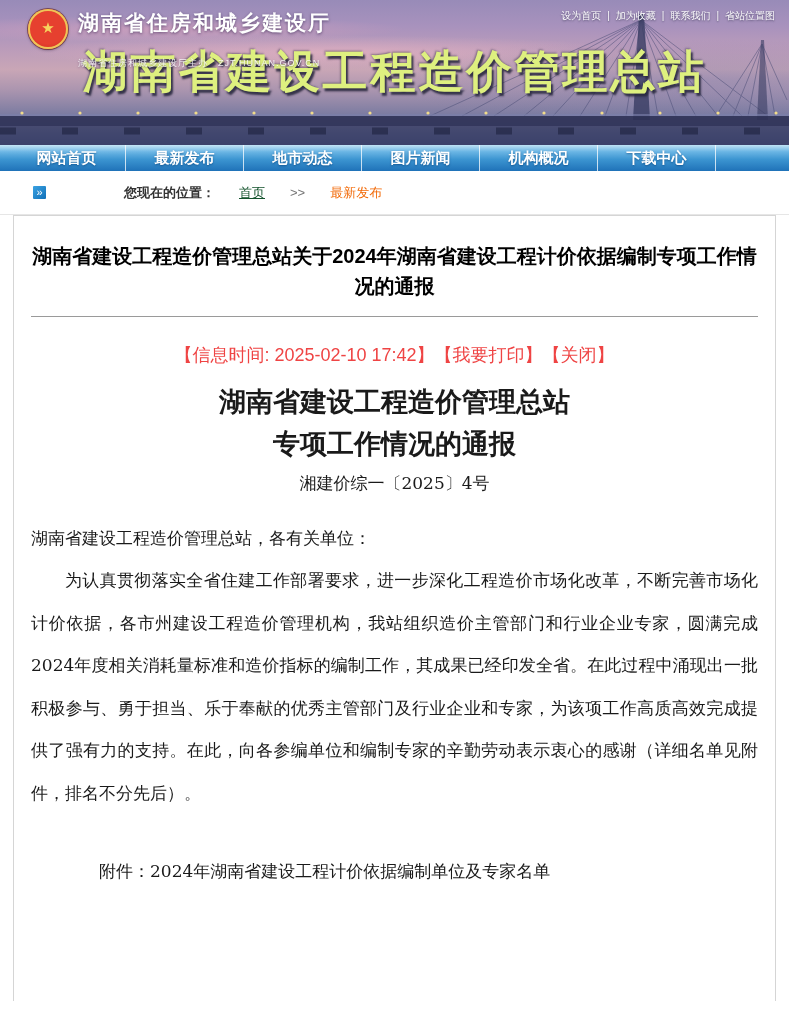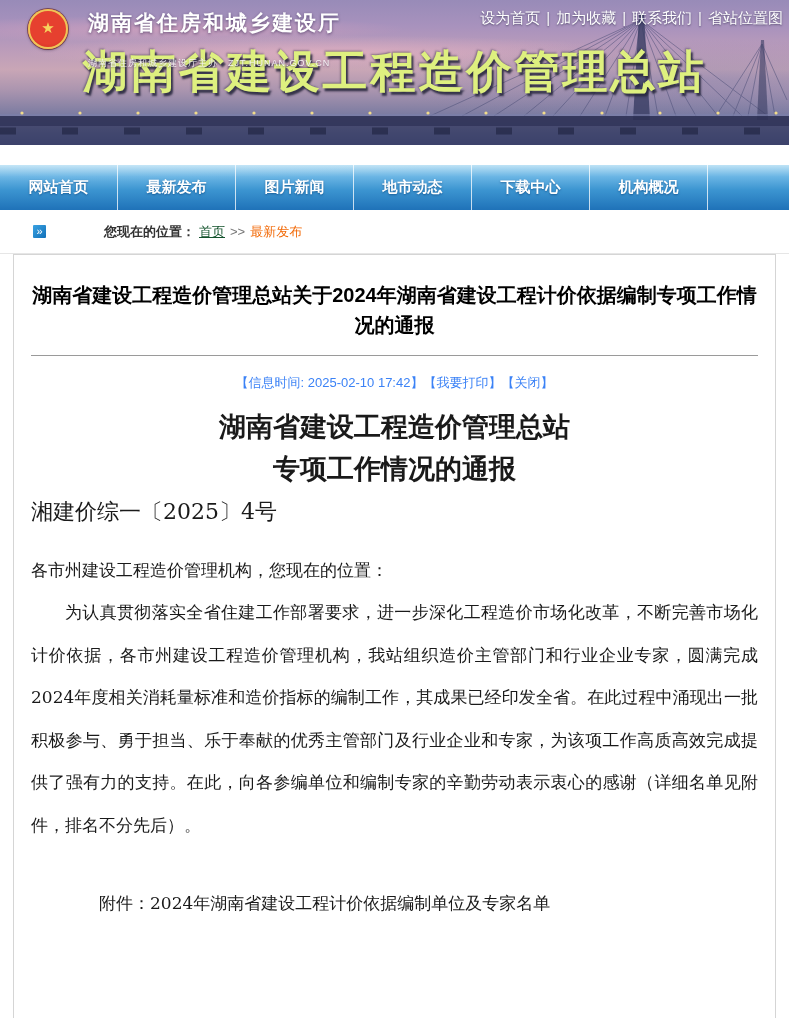--- a/index.html
+++ b/index.html
@@ -11,27 +11,27 @@
     position:relative; height:145px; overflow:hidden;
     background:
       radial-gradient(55% 16% at 42% 36%, rgba(243,186,196,.55), transparent 72%),
       radial-gradient(45% 13% at 20% 20%, rgba(236,170,188,.45), transparent 70%),
       radial-gradient(60% 40% at 88% 55%, rgba(110,120,175,.35), transparent 70%),
       linear-gradient(180deg,#988bb8 0%, #a892bd 18%, #bb9cba 34%, #c9a6b6 48%, #ab95af 62%, #7e7da2 78%, #5f6693 92%, #545c8c 100%);
   }
   .bridge-svg { position:absolute; inset:0; width:100%; height:100%; display:block; }
 
   .topbar {
-    position:absolute; top:9px; right:6px; z-index:3;
-    color:#fff; font-size:15px; text-shadow:0 1px 2px rgba(20,20,50,.55); white-space:nowrap;
+    position:absolute; top:9px; right:14px; z-index:3;
+    color:#fff; font-size:10px; text-shadow:0 1px 2px rgba(20,20,50,.55); white-space:nowrap;
   }
   .topbar .tlink { cursor:pointer; }
   .topbar .tsep { margin:0 6px; opacity:.95; }
 
-  .masthead { position:absolute; top:9px; left:28px; z-index:3; display:flex; align-items:flex-start;gap:10px; }
+  .masthead { position:absolute; top:9px; left:28px; z-index:3; display:flex; align-items:flex-start; }
   .emblem {
     width:40px; height:40px; border-radius:50%; flex:0 0 auto; position:relative;
     background: radial-gradient(circle at 50% 42%, #e6402f 0 58%, #c3251a 100%);
     box-shadow: inset 0 0 0 2px #eec658, 0 0 0 1px rgba(90,20,15,.55), 0 1px 3px rgba(30,20,50,.5);
   }
   .emblem::after {
     content:"★"; position:absolute; inset:0; display:flex; align-items:center; justify-content:center;
     color:#f6d35e; font-size:15px; padding-bottom:2px;
   }
   .mast-text { margin-left:10px; }
@@ -43,41 +43,40 @@
 
   .site-title {
     position:absolute; z-index:2; left:0; right:0; top:42px; text-align:center;
     font-size:45px; font-weight:bold; letter-spacing:3px; color:#def07f;
     text-shadow: 2px 3px 2px rgba(40,40,62,.9), -1px -1px 2px rgba(40,40,62,.45);
     white-space:nowrap;
   }
 
   
   .nav {
-    position:relative; height:45px; display:flex; 
+    position:relative; height:26px; display:flex; padding-left:8px;
     background: linear-gradient(180deg,#bfe3f6 0%, #6ab5e4 26%, #3c95d1 55%, #1f72b8 100%);
-    margin-top: 20px;
   }
   .nav::after {
     content:""; position:absolute; inset:0; pointer-events:none;
     background:
       radial-gradient(120% 220% at 12% -90%, rgba(255,255,255,.35), transparent 58%),
       radial-gradient(110% 200% at 68% 230%, rgba(255,255,255,.20), transparent 55%);
   }
   .nav-item {
     width:118px; display:flex; align-items:center; justify-content:center;
     color:#fff; font-weight:bold; font-size:15px; cursor:pointer;
     border-right:1px solid rgba(255,255,255,.75);
     text-shadow:0 1px 2px rgba(0,55,110,.55); position:relative; z-index:1;
   }
 
   
   .breadcrumb {
     height:44px; display:flex; align-items:center; padding-left:33px;
-    font-size:13px; color:#666; border-bottom:1px solid #e6e6e6; background:#fff;
+    font-size:13px; color:#666; border-bottom:1px solid #e6e6e6; background:#fff;gap:20px;
   }
   .crumb-icon {
     width:13px; height:13px; flex:0 0 auto;
     background:linear-gradient(135deg,#3aa2e2,#1170b8);
     color:#fff; font-size:11px; line-height:12px; text-align:center;
     margin-right:58px; border-radius:1px;
   }
   .crumb-icon::after { content:"»"; }
   .crumb-prefix { font-weight:bold; color:#333; margin-right:4px; }
   .crumb-home { color:#14532d; cursor:pointer;text-decoration:underline; }
@@ -87,26 +86,26 @@
   
   .content-box {
     margin:0 13px; border:1px solid #d5d5d5; border-bottom:none;
     background:#fff; padding:0 17px 18px; min-height:786px;
   }
   .list-title {
     margin:25px auto 0; text-align:center; font-size:20px; font-weight:bold;
     color:#000; line-height:1.5;
   }
   .title-rule { border:none; border-top:1px solid #9a9a9a; margin:15px 0 0; }
-  .meta { text-align:center; font-size:13px; color:#3b82f6; margin-top:18px; }
+  .meta { text-align:center; font-size:18px; color:#ef4444; margin-top:26px; }
   .meta .meta-link { cursor:pointer; }
 
   .doc { font-family:"DejaVu Serif","Liberation Serif",serif; color:#1a1a1a; }
   .doc-title { margin-top:14px; text-align:center; font-size:27px; font-weight:bold; line-height:1.55; }
-  .doc-number { text-align:left; font-size:22px; margin-top:7px; }
+  .doc-number { text-align:center; font-size:17px; margin-top:7px; }
 
   .doc-body { margin-top:22px; font-size:17px; line-height:2.5; text-align:justify; }
   .doc-body p { margin:0; }
   .para { text-indent:2em; }
   .attachment { text-indent:4em; margin-top:36px !important; }
 </style>
 </head>
 <body>
 
 <div class="page">
@@ -153,24 +152,24 @@
     <div class="topbar">
       <span class="tlink">设为首页</span><span class="tsep">|</span><span class="tlink">加为收藏</span><span class="tsep">|</span><span class="tlink">联系我们</span><span class="tsep">|</span><span class="tlink">省站位置图</span>
     </div>
 
     <div class="site-title">湖南省建设工程造价管理总站</div>
   </div>
 
   <div class="nav">
     <div class="nav-item">网站首页</div>
     <div class="nav-item">最新发布</div>
+    <div class="nav-item">地市动态</div>
     <div class="nav-item">图片新闻</div>
-    <div class="nav-item">地市动态</div>
+    <div class="nav-item">机构概况</div>
     <div class="nav-item">下载中心</div>
-    <div class="nav-item">机构概况</div>
   </div>
 
   <div class="breadcrumb">
     <span class="crumb-icon"></span>
     <span class="crumb-prefix">您现在的位置：</span>
     <span class="crumb-home">首页</span>
     <span class="crumb-sep">&gt;&gt;</span>
     <span class="crumb-current">最新发布</span>
   </div>
 
@@ -182,21 +181,21 @@
     </div>
 
     <div class="doc">
       <div class="doc-title">
         <div>湖南省建设工程造价管理总站</div>
         <div>专项工作情况的通报</div>
       </div>
       <div class="doc-number">湘建价综一〔2025〕4号</div>
 
       <div class="doc-body">
-        <p class="salutation">各市州建设工程造价管理机构，您现在的位置：</p>
+        <p class="salutation">湖南省建设工程造价管理总站，各有关单位：</p>
         <p class="para">为认真贯彻落实全省住建工作部署要求，进一步深化工程造价市场化改革，不断完善市场化计价依据，各市州建设工程造价管理机构，我站组织造价主管部门和行业企业专家，圆满完成2024年度相关消耗量标准和造价指标的编制工作，其成果已经印发全省。在此过程中涌现出一批积极参与、勇于担当、乐于奉献的优秀主管部门及行业企业和专家，为该项工作高质高效完成提供了强有力的支持。在此，向各参编单位和编制专家的辛勤劳动表示衷心的感谢（详细名单见附件，排名不分先后）。</p>
         <p class="para attachment">附件：2024年湖南省建设工程计价依据编制单位及专家名单</p>
 
       </div>
     </div>
   </div>
 
 </div>
 
 </body></html>

